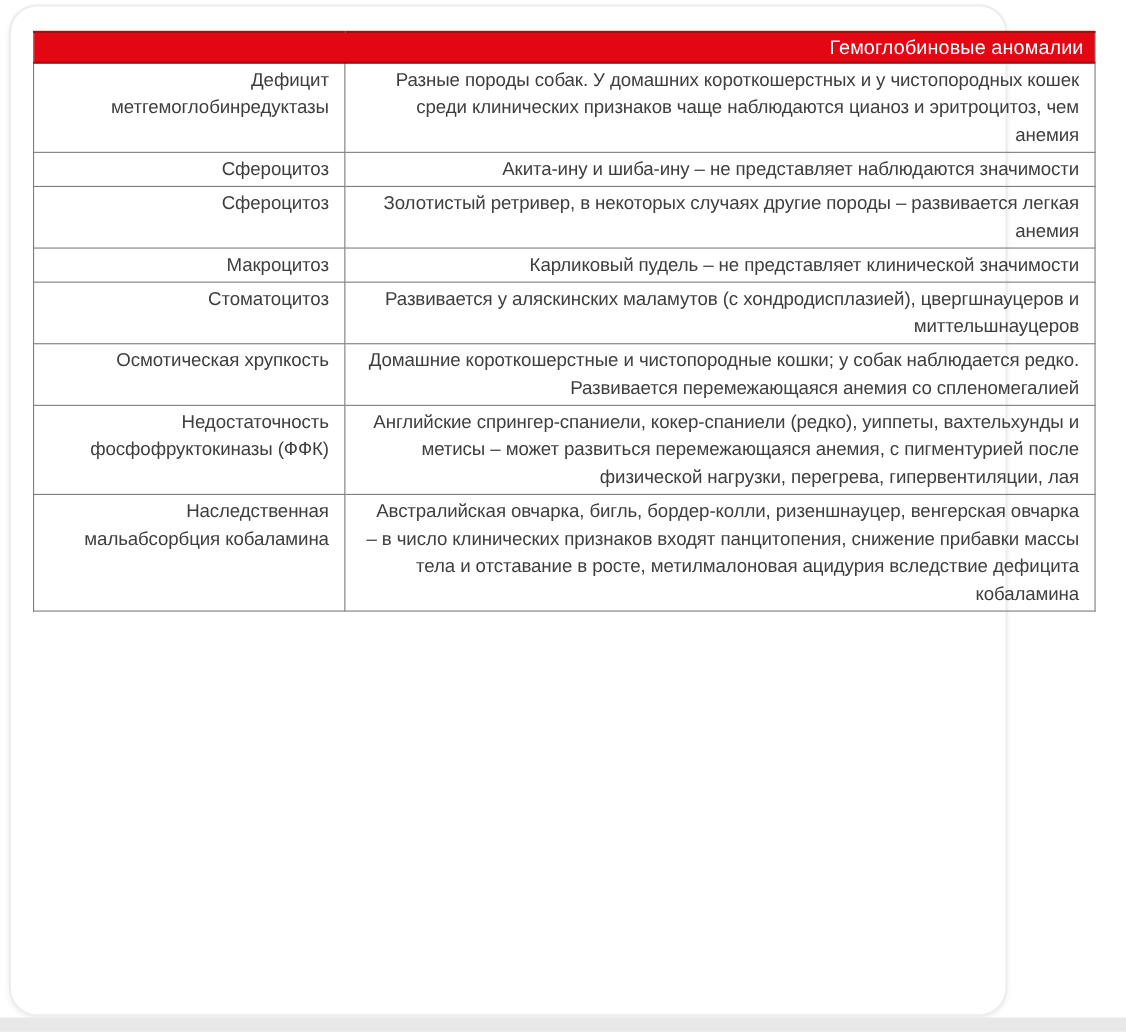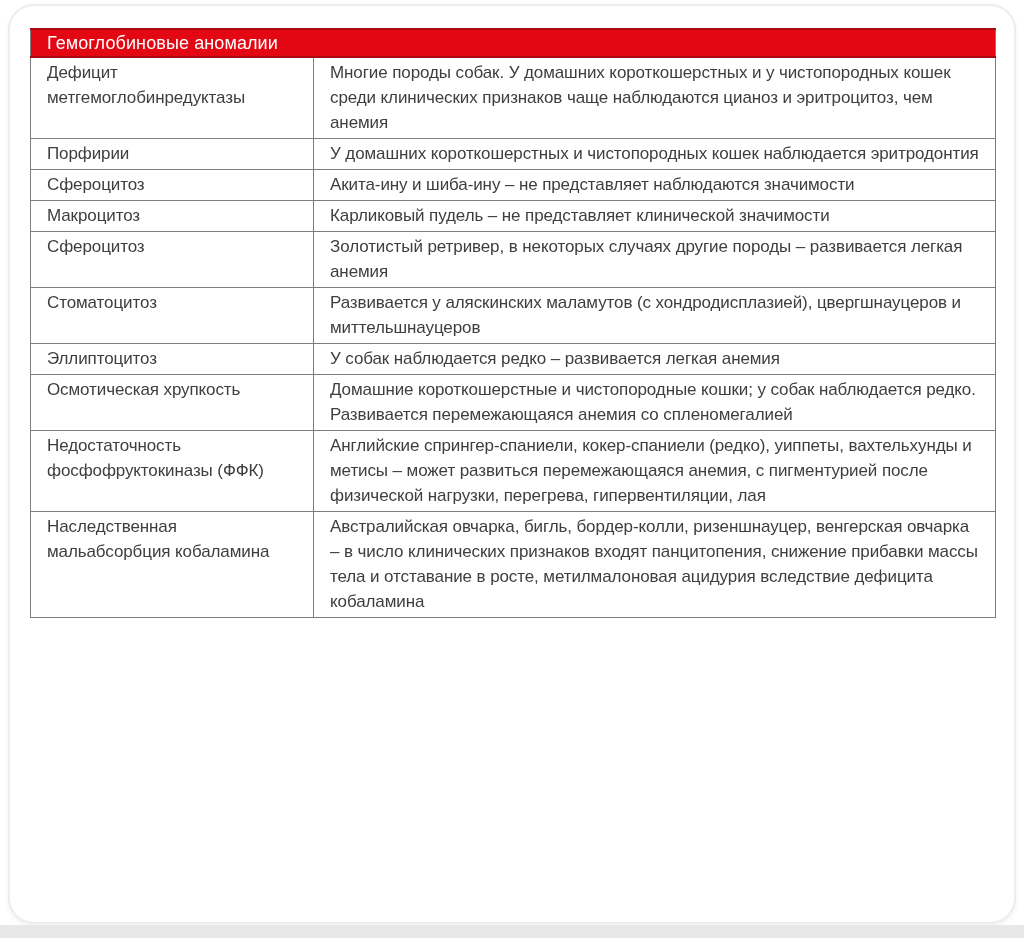--- a/index.html
+++ b/index.html
@@ -19,27 +19,28 @@
     left: 0;
     top: 925px;
     width: 1024px;
     height: 13px;
     background: #e8e8e8;
   }
   .card {
     position: absolute;
     left: 8px;
     top: 4px;
-    width: 1008px;
+    width: 908px;
     height: 920px;
     box-sizing: border-box;
     background: #ffffff;
     border: 2px solid #ecedec;
     border-radius: 26px;
     box-shadow: 0 2px 5px rgba(0,0,0,0.06);
+    text-align: right;
   }
   table.anemia-table {
     border-collapse: collapse;
     table-layout: fixed;
     width: 965px;
     margin: 22px 0 0 20px;
   }
   col.col-term { width: 283px; }
   col.col-desc { width: 682px; }
   td {
@@ -77,45 +78,37 @@
     <colgroup>
       <col class="col-term">
       <col class="col-desc">
     </colgroup>
     <tbody id="table-body">
         <tr>
           <td colspan="2" class="section-header">Гемоглобиновые аномалии</td>
         </tr>
         <tr>
           <td class="term-cell">Дефицит метгемоглобинредуктазы</td>
-          <td class="desc-cell">Многие породы собак. У домашних короткошерстных и у чистопородных кошек среди клинических признаков чаще наблюдаются цианоз и эритроцитоз, чем анемия</td>
-        </tr>
-        <tr>
-          <td class="term-cell">Порфирии</td>
-          <td class="desc-cell">У домашних короткошерстных и чистопородных кошек наблюдается эритродонтия</td>
+          <td class="desc-cell">Разные породы собак. У домашних короткошерстных и у чистопородных кошек среди клинических признаков чаще наблюдаются цианоз и эритроцитоз, чем анемия</td>
         </tr>
         <tr>
           <td class="term-cell">Сфероцитоз</td>
           <td class="desc-cell">Акита-ину и шиба-ину – не представляет наблюдаются значимости</td>
         </tr>
         <tr>
+          <td class="term-cell">Сфероцитоз</td>
+          <td class="desc-cell">Золотистый ретривер, в некоторых случаях другие породы – развивается легкая анемия</td>
+        </tr>
+        <tr>
           <td class="term-cell">Макроцитоз</td>
           <td class="desc-cell">Карликовый пудель – не представляет клинической значимости</td>
         </tr>
         <tr>
-          <td class="term-cell">Сфероцитоз</td>
-          <td class="desc-cell">Золотистый ретривер, в некоторых случаях другие породы – развивается легкая анемия</td>
-        </tr>
-        <tr>
           <td class="term-cell">Стоматоцитоз</td>
           <td class="desc-cell">Развивается у аляскинских маламутов (с хондродисплазией), цвергшнауцеров и миттельшнауцеров</td>
-        </tr>
-        <tr>
-          <td class="term-cell">Эллиптоцитоз</td>
-          <td class="desc-cell">У собак наблюдается редко – развивается легкая анемия</td>
         </tr>
         <tr>
           <td class="term-cell">Осмотическая хрупкость</td>
           <td class="desc-cell">Домашние короткошерстные и чистопородные кошки; у собак наблюдается редко. Развивается перемежающаяся анемия со спленомегалией</td>
         </tr>
         <tr>
           <td class="term-cell">Недостаточность фосфофруктокиназы (ФФК)</td>
           <td class="desc-cell">Английские спрингер-спаниели, кокер-спаниели (редко), уиппеты, вахтельхунды и метисы – может развиться перемежающаяся анемия, с пигментурией после физической нагрузки, перегрева, гипервентиляции, лая</td>
         </tr>
         <tr>

